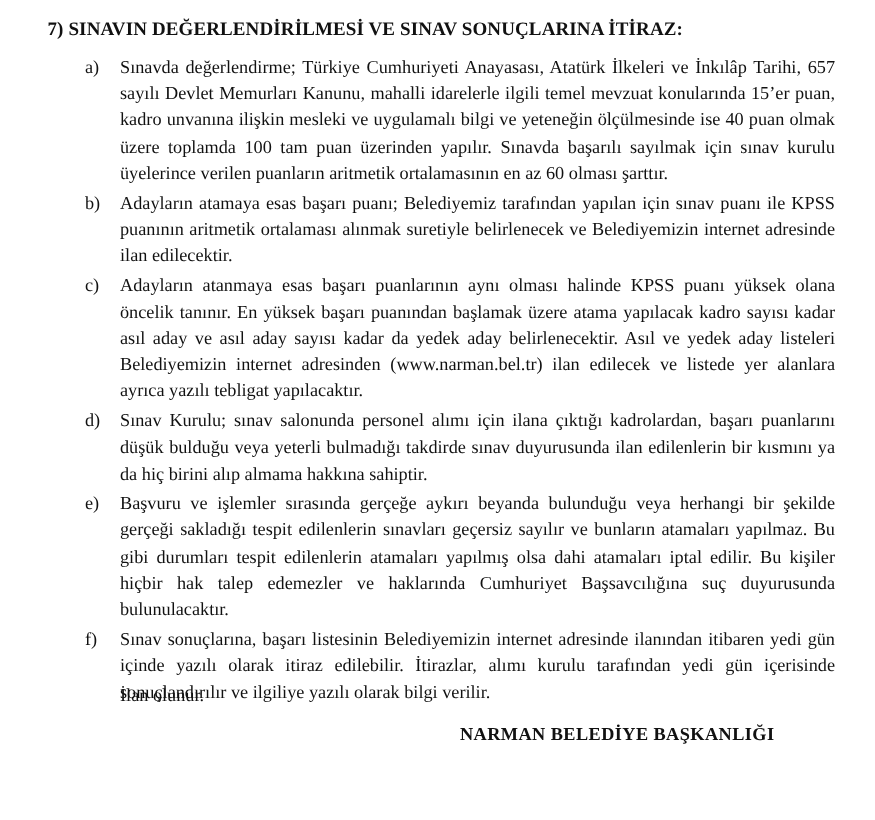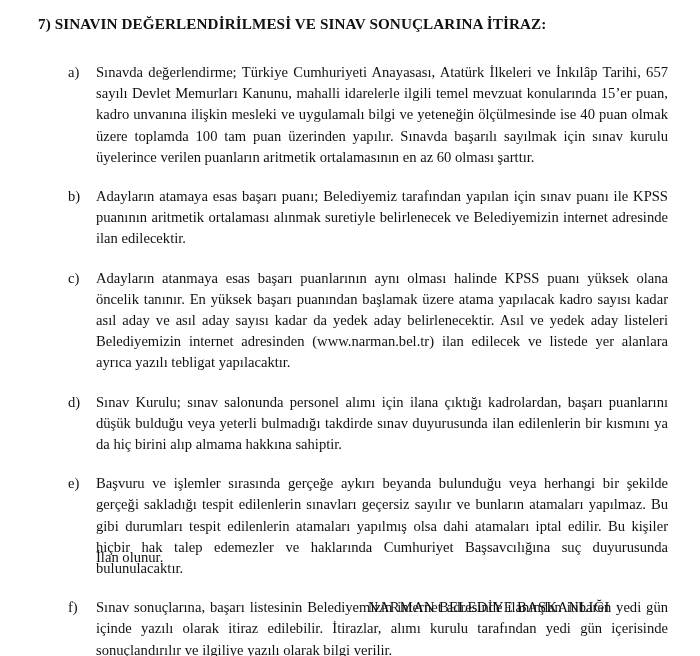--- a/index.html
+++ b/index.html
@@ -62,37 +62,36 @@
     left: 0;
     top: 0;
     width: 22px;
     font-size: 14.6px;
     line-height: 21.2px;
     text-align: left;
   }
 
   .clause-text {
     display: block;
-    margin-top: 18px;
   }
 
   .closing-line {
     position: absolute;
     left: 96px;
     top: 547px;
     font-size: 14.6px;
     line-height: 21.2px;
   }
 
   .signature {
     position: absolute;
     left: 368px;
-    top: 597px;
+    top: 578px;
     font-size: 14.6px;
-    font-weight: normal;
+    font-weight: bold;
     letter-spacing: 0.35px;
     line-height: 20px;
     white-space: nowrap;
   }
 </style>
 </head>
 <body>
 
 <div class="page">
 

